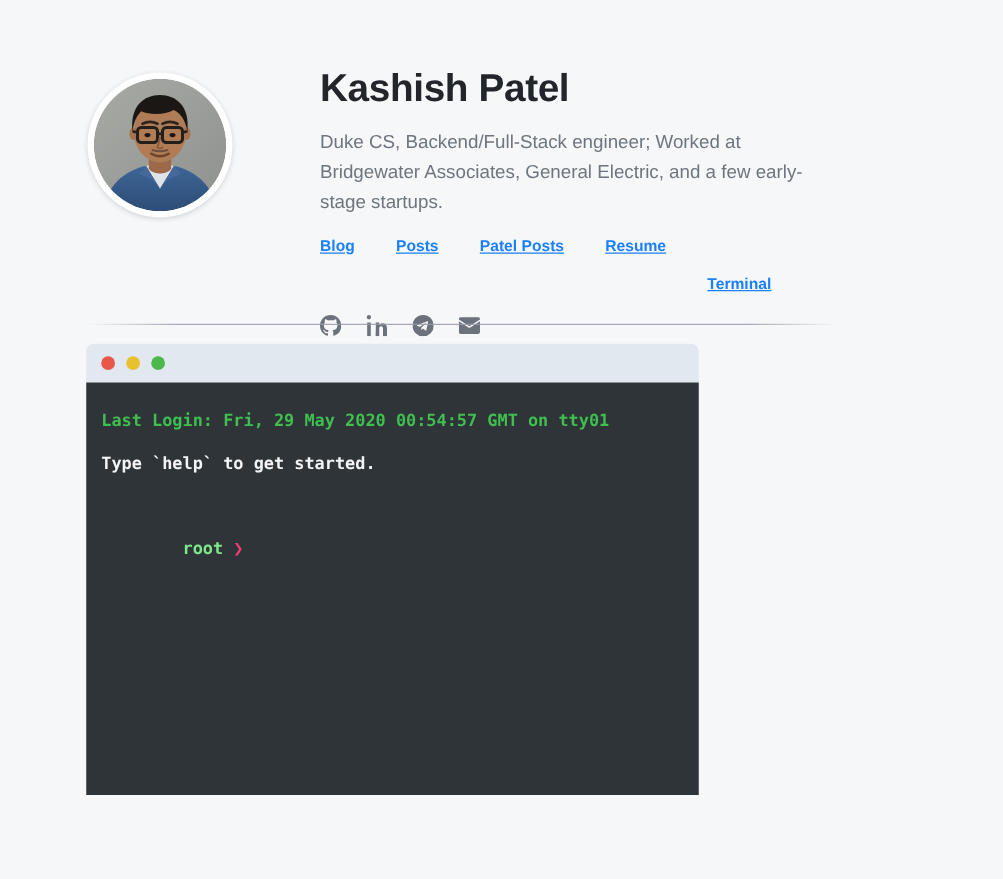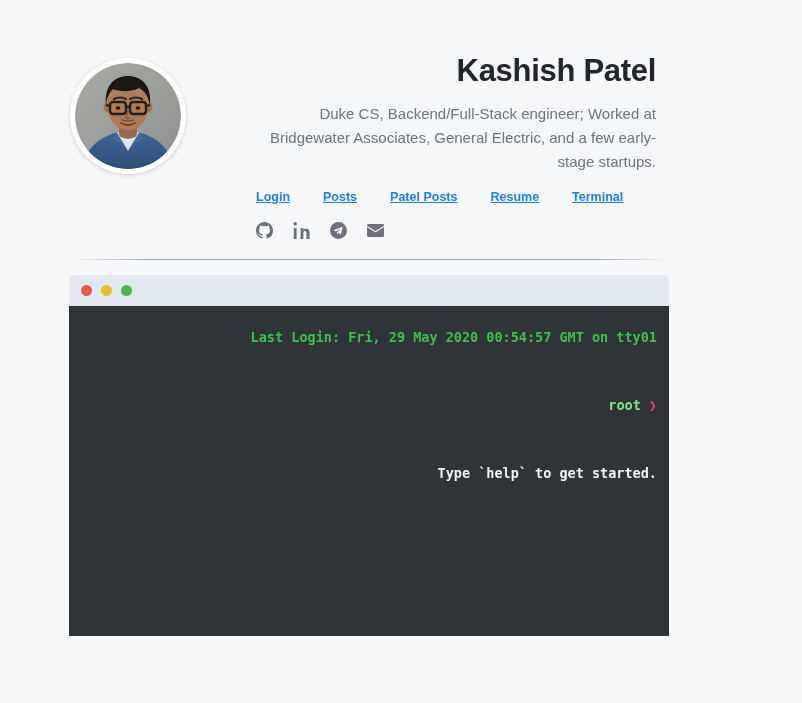--- a/index.html
+++ b/index.html
@@ -11,21 +11,20 @@
     height: 703px;
     background: #f6f7f9;
     font-family: "Liberation Sans", sans-serif;
     overflow: hidden;
   }
 
   .page {
     position: relative;
     width: 802px;
     height: 703px;
-    text-align: right;
   }
 
   
   .profile {
     position: absolute;
     left: 70px;
     top: 52px;
     width: 600px;
     display: flex;
     align-items: flex-start;
@@ -81,21 +80,21 @@
   }
   .navlink {
     font-size: 12.5px;
     font-weight: bold;
     color: #1a7ffb;
     text-decoration: underline;
     margin-right: 33px;
     white-space: nowrap;
     cursor: pointer;
   }
-  .navlink:last-child { margin-right: 0; }
+  .navlink:last-child { margin-right: 0; margin-top: 30px; }
 
   .socials {
     margin-top: 18px;
     display: flex;
     align-items: center;
     gap: 20px;
   }
   .social-icon {
     width: 17px;
     height: 17px;
@@ -117,21 +116,21 @@
       rgba(150,157,168,0.85) 12%,
       rgba(150,157,168,0.85) 88%,
       rgba(170,176,186,0) 100%);
   }
 
   
   .terminal {
     position: absolute;
     left: 69px;
     top: 275px;
-    width: 600px;
+    width: 490px;
     height: 361px;
   }
 
   .terminal-titlebar {
     height: 31px;
     background: #e1e8ef;
     border-radius: 6px 6px 0 0;
     display: flex;
     align-items: center;
     padding-left: 12px;
@@ -226,21 +225,21 @@
           </g>
         </svg>
       </div>
     </div>
 
     <div class="profile-text">
       <h1 class="profile-name">Kashish Patel</h1>
       <p class="profile-bio">Duke CS, Backend/Full-Stack engineer; Worked at Bridgewater Associates, General Electric, and a few early-stage startups.</p>
 
       <div class="navlinks">
-        <a class="navlink">Login</a>
+        <a class="navlink">Blog</a>
         <a class="navlink">Posts</a>
         <a class="navlink">Patel Posts</a>
         <a class="navlink">Resume</a>
         <a class="navlink">Terminal</a>
       </div>
 
       <div class="socials">
         <span class="social-icon">
           <svg viewBox="0 0 16 16">
               <path d="M8 0C3.58 0 0 3.58 0 8c0 3.54 2.29 6.53 5.47 7.59.4.07.55-.17.55-.38 0-.19-.01-.82-.01-1.49-2.01.37-2.53-.49-2.69-.94-.09-.23-.48-.94-.82-1.13-.28-.15-.68-.52-.01-.53.63-.01 1.08.58 1.23.82.72 1.21 1.87.87 2.33.66.07-.52.28-.87.51-1.07-1.78-.2-3.64-.89-3.64-3.95 0-.87.31-1.59.82-2.15-.08-.2-.36-1.02.08-2.12 0 0 .67-.21 2.2.82a7.4 7.4 0 0 1 2-.27c.68 0 1.36.09 2 .27 1.53-1.04 2.2-.82 2.2-.82.44 1.1.16 1.92.08 2.12.51.56.82 1.27.82 2.15 0 3.07-1.87 3.75-3.65 3.95.29.25.54.73.54 1.48 0 1.07-.01 1.93-.01 2.2 0 .21.15.46.55.38A8.01 8.01 0 0 0 16 8c0-4.42-3.58-8-8-8z"></path>
@@ -268,20 +267,20 @@
   <div class="divider"></div>
 
   <div class="terminal">
     <div class="terminal-titlebar">
       <span class="dot dot-red"></span>
       <span class="dot dot-yellow"></span>
       <span class="dot dot-green"></span>
     </div>
     <div class="terminal-body">
       <div class="term-line term-green">Last Login: Fri, 29 May 2020 00:54:57 GMT on tty01</div>
+      <div class="term-line term-white">Type `help` to get started.</div>
       <div class="term-line">
         <span class="prompt-user">root</span><span class="prompt-arrow">❯</span>
       </div>
-      <div class="term-line term-white">Type `help` to get started.</div>
     </div>
   </div>
 
 </div>
 
 </body></html>

